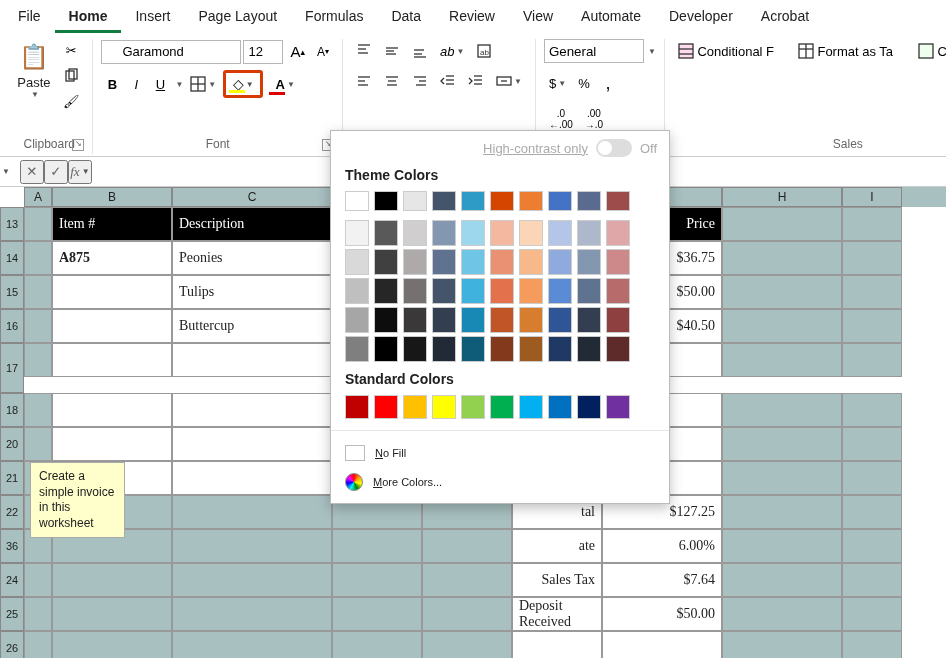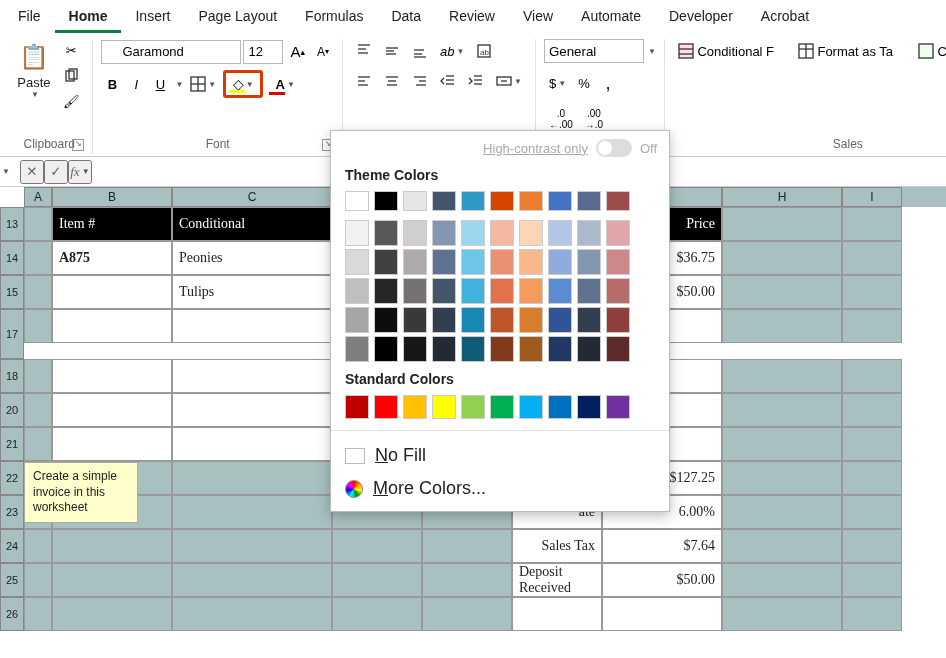--- a/index.html
+++ b/index.html
@@ -51,33 +51,33 @@
 .rowwrap { display:flex; }
 .rowhdr { width:24px; border:1px solid #888; text-align:center; font-size:11px; background:#a8c0c0; display:flex; align-items:center; justify-content:center; }
 .cells { display:flex; }
 .cell { border:1px solid #999; height:34px; display:flex; align-items:center; padding:0 6px; font-family:Garamond,serif; font-size:14px; background:#fff; }
 .cell.tinted { background:#a8c0c0; }
 .cell.black { background:#000; color:#fff; }
 .cell.right { justify-content:flex-end; }
 .cell.bold { font-weight:bold; }
 
 
-.note { position:absolute; left:24px; top:275px; width:114px; padding:6px 8px; background:#ffffcc; border:1px solid #aaa; font-size:12px; line-height:1.3; z-index:5; }
+.note { position:absolute; left:30px; top:275px; width:95px; padding:6px 8px; background:#ffffcc; border:1px solid #aaa; font-size:12px; line-height:1.3; z-index:5; }
 
 
 .popup { position:absolute; left:330px; top:130px; width:340px; background:#fff; border:1px solid #bbb; box-shadow:0 4px 12px rgba(0,0,0,.25); z-index:20; padding-bottom:6px; }
 .popup-top { display:flex; justify-content:flex-end; align-items:center; gap:8px; padding:8px 12px 4px; font-size:13px; color:#aaa; }
 .toggle { width:36px; height:18px; border-radius:9px; background:#ddd; position:relative; }
 .toggle::after { content:""; position:absolute; left:2px; top:2px; width:14px; height:14px; border-radius:50%; background:#fff; }
 .popup h4 { font-size:14px; font-weight:700; padding:6px 14px 8px; }
 .sw-row { display:flex; gap:5px; padding:0 14px 3px; }
 .sw { width:24px; height:20px; border:1px solid #ccc; }
 .sw.tall { height:26px; }
 .hr { height:1px; background:#e5e5e5; margin:8px 0; }
-.popup-item { display:flex; align-items:center; gap:10px; padding:6px 14px; font-size:18px; }
+.popup-item { display:flex; align-items:center; gap:10px; padding:6px 14px; font-size:11px; }
 .popup-item .u { text-decoration:underline; }
 .nofill-sw { width:20px; height:16px; border:1px solid #bbb; background:#fff; }
 .palette-icon { width:18px; height:18px; border-radius:50%; background:conic-gradient(red,orange,yellow,green,cyan,blue,magenta,red); border:1px solid #888; }
 
 svg.icon { width:16px; height:16px; stroke:#333; stroke-width:1.3; fill:none; }
 </style>
 </head>
 <body>
 
 <div class="tabs">
@@ -320,21 +320,21 @@
       <div class="colhdr" style="width: 120px;">G</div>
       <div class="colhdr" style="width: 120px;">H</div>
       <div class="colhdr" style="width: 60px;">I</div>
     </div>
   <div id="rows">
       <div class="rowwrap">
         <div class="rowhdr" style="height: 34px;">13</div>
         <div class="cells">
           <div class="cell tinted" style="width: 28px;"></div>
           <div class="cell black" style="width: 120px;">Item #</div>
-          <div class="cell black" style="width: 160px;">Conditional</div>
+          <div class="cell black" style="width: 160px;">Description</div>
           <div class="cell black" style="width: 90px;"></div>
           <div class="cell black" style="width: 90px;"></div>
           <div class="cell black right" style="width: 90px;">nt</div>
           <div class="cell black right" style="width: 120px;">Price</div>
           <div class="cell tinted" style="width: 120px;"></div>
           <div class="cell tinted" style="width: 60px;"></div>
         </div>
       </div>
       <div class="rowwrap">
         <div class="rowhdr" style="height: 34px;">14</div>
@@ -358,20 +358,34 @@
           <div class="cell " style="width: 160px;">Tulips</div>
           <div class="cell " style="width: 90px;"></div>
           <div class="cell " style="width: 90px;"></div>
           <div class="cell " style="width: 90px;"></div>
           <div class="cell right" style="width: 120px;">$50.00</div>
           <div class="cell tinted" style="width: 120px;"></div>
           <div class="cell tinted" style="width: 60px;"></div>
         </div>
       </div>
       <div class="rowwrap">
+        <div class="rowhdr" style="height: 34px;">16</div>
+        <div class="cells">
+          <div class="cell tinted" style="width: 28px;"></div>
+          <div class="cell bold" style="width: 120px;"></div>
+          <div class="cell " style="width: 160px;">Buttercup</div>
+          <div class="cell " style="width: 90px;"></div>
+          <div class="cell " style="width: 90px;"></div>
+          <div class="cell " style="width: 90px;"></div>
+          <div class="cell right" style="width: 120px;">$40.50</div>
+          <div class="cell tinted" style="width: 120px;"></div>
+          <div class="cell tinted" style="width: 60px;"></div>
+        </div>
+      </div>
+      <div class="rowwrap">
         <div class="rowhdr" style="height: 50px;">17</div>
         <div class="cells">
           <div class="cell tinted" style="width: 28px;"></div>
           <div class="cell " style="width: 120px;"></div>
           <div class="cell " style="width: 160px;"></div>
           <div class="cell " style="width: 90px;"></div>
           <div class="cell " style="width: 90px;"></div>
           <div class="cell " style="width: 90px;"></div>
           <div class="cell " style="width: 120px;"></div>
           <div class="cell tinted" style="width: 120px;"></div>
@@ -428,21 +442,21 @@
           <div class="cell tinted" style="width: 160px;"></div>
           <div class="cell tinted" style="width: 90px;"></div>
           <div class="cell tinted" style="width: 90px;"></div>
           <div class="cell right" style="width: 90px;">tal</div>
           <div class="cell right" style="width: 120px;">$127.25</div>
           <div class="cell tinted" style="width: 120px;"></div>
           <div class="cell tinted" style="width: 60px;"></div>
         </div>
       </div>
       <div class="rowwrap">
-        <div class="rowhdr" style="height: 34px;">23</div>
+        <div class="rowhdr" style="height: 34px;">36</div>
         <div class="cells">
           <div class="cell tinted" style="width: 28px;"></div>
           <div class="cell tinted" style="width: 120px;"></div>
           <div class="cell tinted" style="width: 160px;"></div>
           <div class="cell tinted" style="width: 90px;"></div>
           <div class="cell tinted" style="width: 90px;"></div>
           <div class="cell right" style="width: 90px;">ate</div>
           <div class="cell right" style="width: 120px;">6.00%</div>
           <div class="cell tinted" style="width: 120px;"></div>
           <div class="cell tinted" style="width: 60px;"></div>

